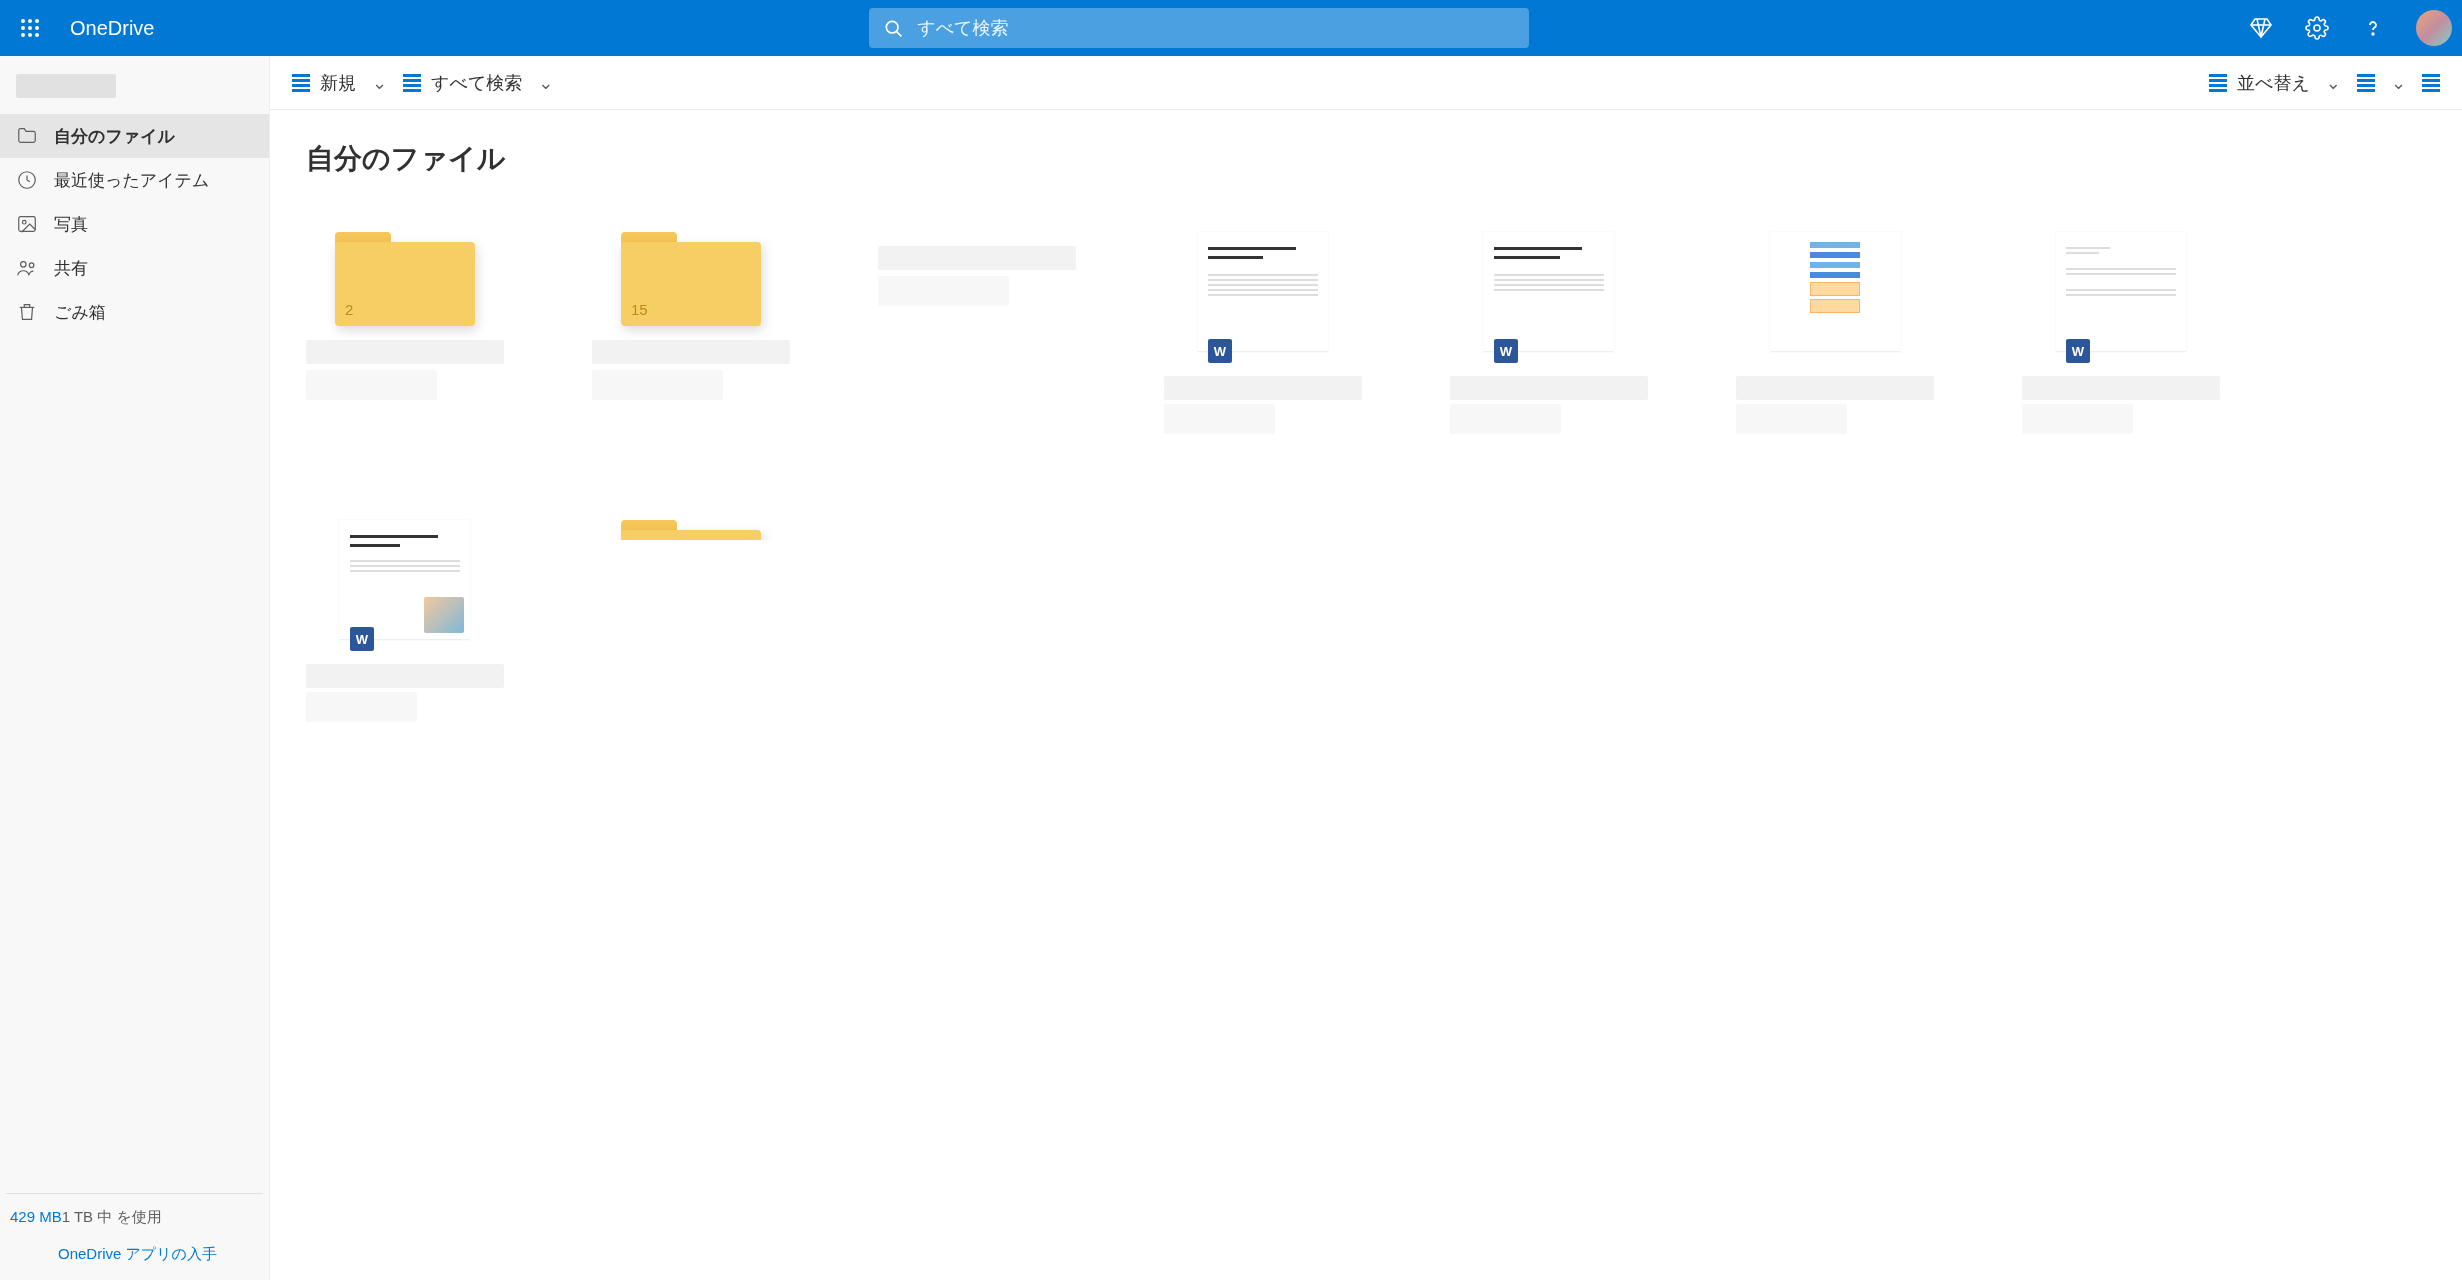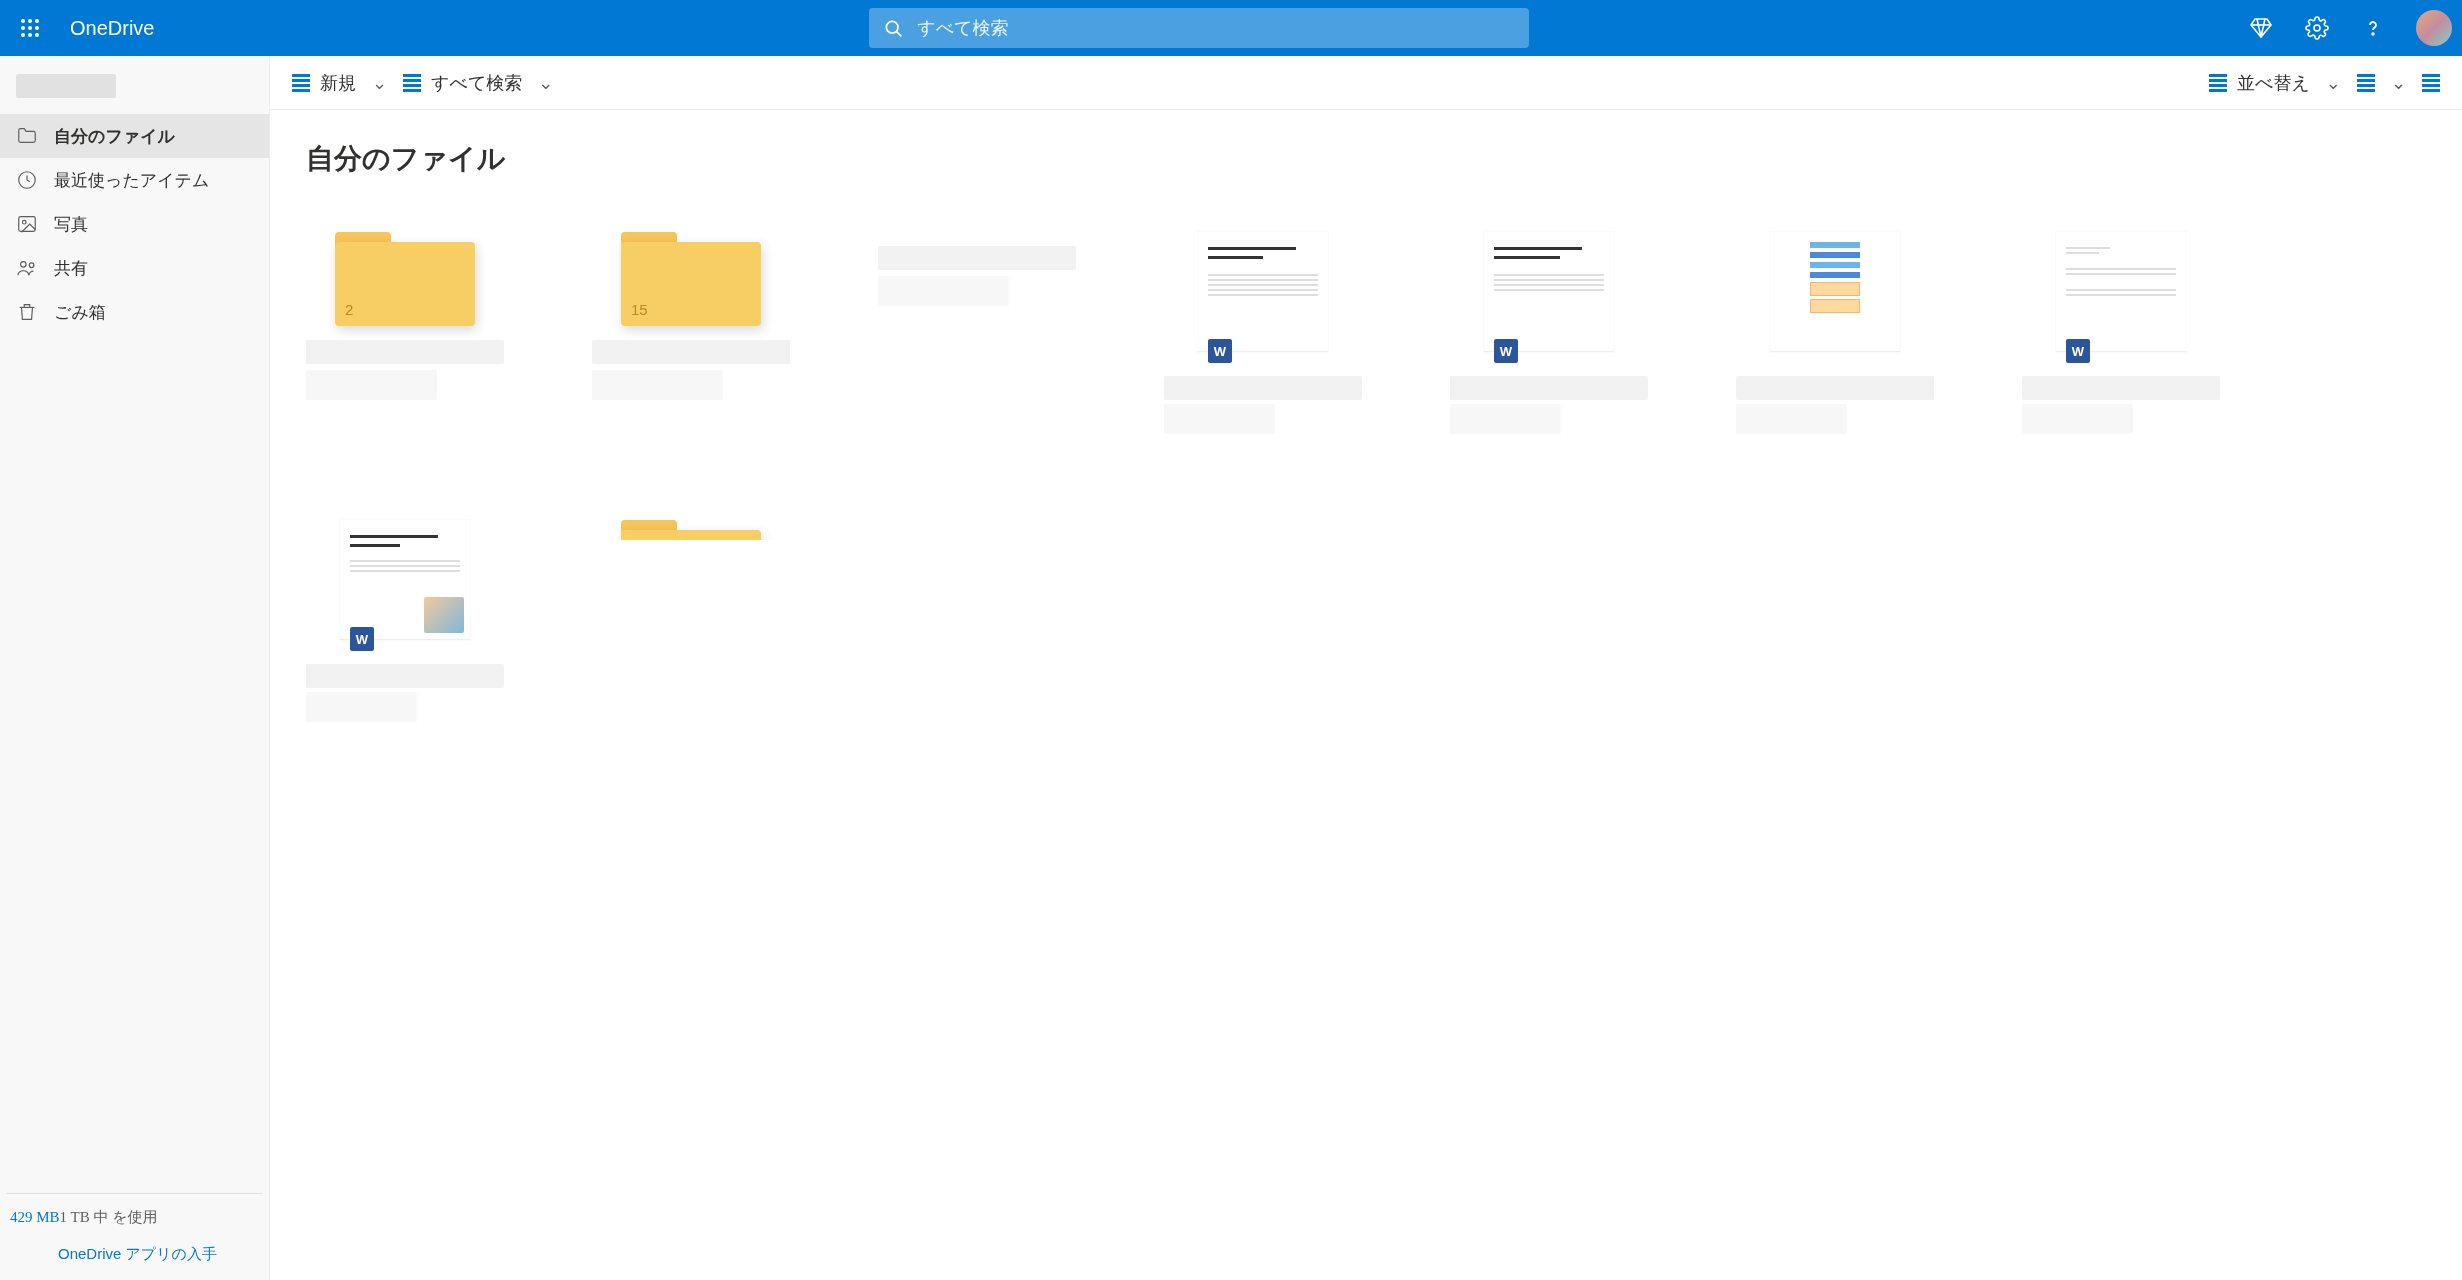--- a/index.html
+++ b/index.html
@@ -27,21 +27,21 @@
   .user-block { padding: 18px 16px 12px; }
   .user-block .blur { width: 100px; height: 24px; background: #e1e1e1; border-radius: 2px; }
   .nav { padding-top: 4px; }
   .nav-item { display: flex; align-items: center; height: 44px; padding: 0 16px; cursor: pointer; font-size: 17px; color: #323130; gap: 16px; }
   .nav-item.active { background: #e5e5e5; font-weight: 600; }
   .nav-item svg { width: 22px; height: 22px; stroke: #605e5c; fill: none; stroke-width: 1.3; }
   .sidebar-spacer { flex: 1; }
   .premium-box { margin: 10px 8px 18px; border: 1px solid #0078d4; border-radius: 2px; display: flex; align-items: center; gap: 10px; padding: 12px 10px; cursor: pointer; }
   .premium-box svg { stroke: #0078d4; fill:none; width:22px;height:22px;stroke-width:1.5; }
   .premium-box span { color: #0078d4; font-size: 16px; }
-  .storage { padding: 0 10px 6px; font-size: 15px; font-family: Liberation Serif, serif; }
+  .storage { padding: 0 10px 6px; font-size: 15px; }
   .storage .used { color: #0078d4; }
   .storage .total { color: #605e5c; }
   .getapp { padding: 12px 10px 16px; color: #0078d4; font-size: 15px; cursor: pointer; margin-left: 48px; }
 
   
   .main { flex: 1; display: flex; flex-direction: column; overflow: auto; }
   .cmdbar { display: flex; align-items: center; height: 54px; border-bottom: 1px solid #edebe9; padding: 0 14px; }
   .cmd { display: flex; align-items: center; padding: 6px 8px; font-size: 18px; color: #323130; cursor: pointer; border-radius: 4px; gap: 10px; }
   .chev { margin-left: 6px; color: #605e5c; }
   .bars-glyph { width: 18px; display: inline-flex; flex-direction: column; gap: 2px; }

